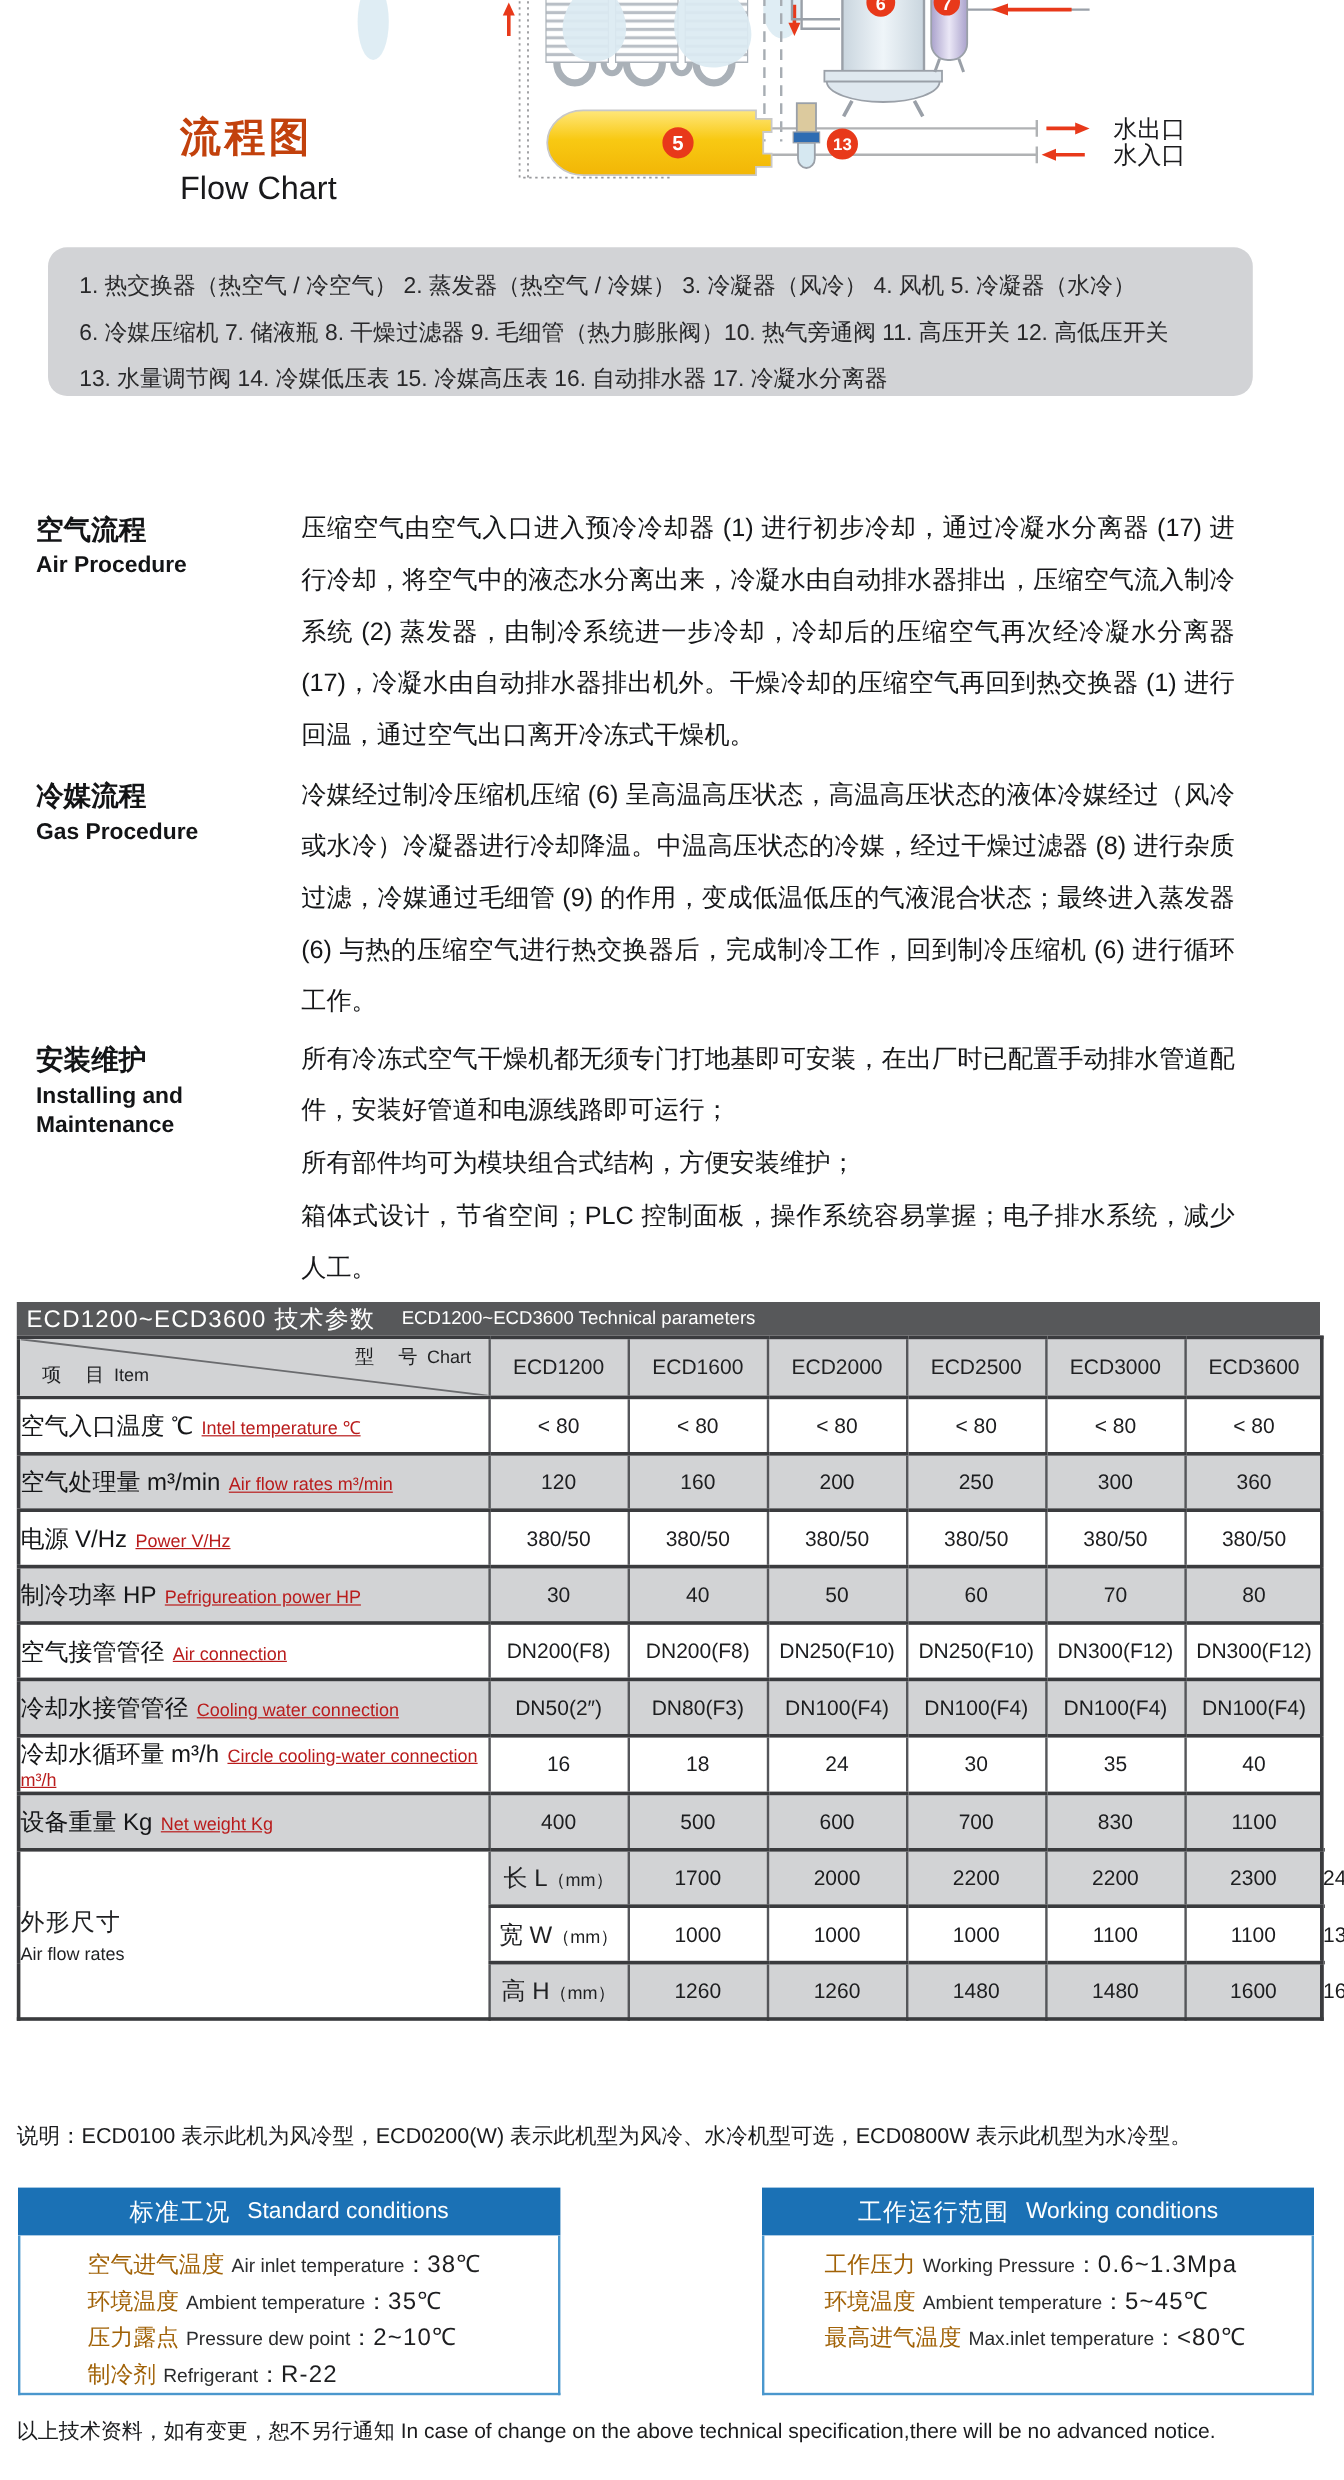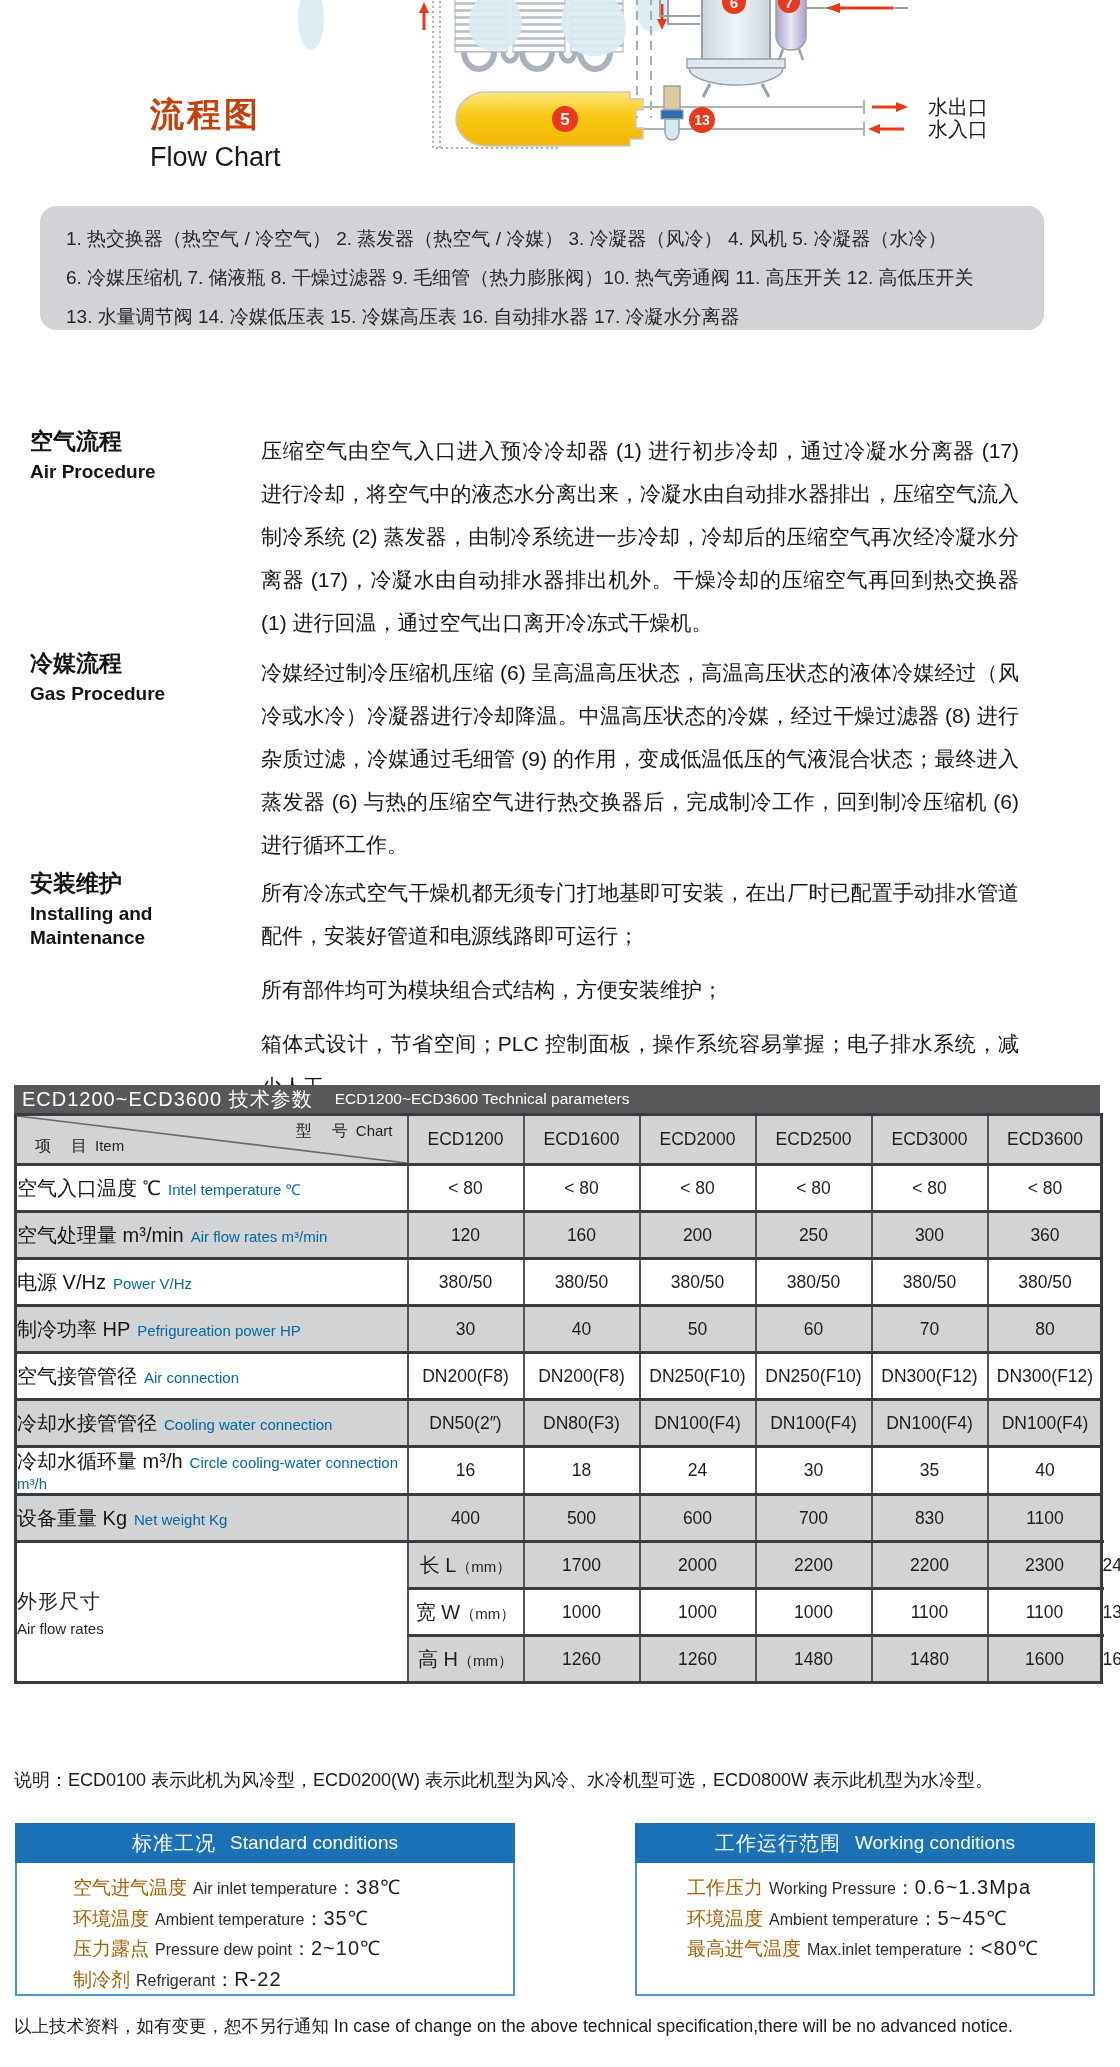--- a/index.html
+++ b/index.html
@@ -19,56 +19,56 @@
           border-radius:16px;padding:13px 0 0 26px;box-sizing:border-box;}
   .legend p{margin:0;font-size:19px;line-height:39px;color:#28282a;}
 
   
   .proc{position:absolute;left:0;width:1120px;}
   #sec-air{top:418px;} #sec-gas{top:640px;} #sec-inst{top:860px;}
   .proc-head{position:absolute;left:30px;top:8px;width:210px;}
   .proc-head .cn{font-size:23px;font-weight:bold;color:#131416;}
   .proc-head .en{font-size:19px;font-weight:bold;line-height:24px;margin-top:3px;color:#131416;}
   .proc-body{position:absolute;left:250px;top:0;width:780px;}
-  .proc-body p{margin:11px;font-size:21px;line-height:43px;text-align:justify;color:#161719;}
+  .proc-body p{margin:1px;font-size:21px;line-height:43px;text-align:justify;color:#161719;}
 
   
   .tbl-bar{position:absolute;left:14px;top:1085px;width:1086px;height:28px;background:#57585a;
            color:#fff;display:flex;align-items:center;}
   .tbl-bar .cn{font-size:20px;margin-left:8px;letter-spacing:1px;text-align:center;}
   .tbl-bar .en{font-size:15.5px;margin-left:22px;}
   table.spec{position:absolute;left:14px;top:1113px;width:1086px;border-collapse:collapse;
              table-layout:fixed;border:3px solid #3a3b3e;}
   table.spec td{border-left:2px solid #55565a;border-top:3px solid #3a3b3e;padding:0;vertical-align:middle;}
   table.spec tr{height:47px;}
   table.spec tr.head{height:50px;}
   tr.g td{background:#d2d3d5;}
   td.white{background:#ffffff !important;}
   .val{text-align:center;font-size:17.5px;color:#1c1d1f;}
   .lab{padding-left:14px;}
   .lab .cn{font-size:20px;color:#151618;}
-  .lab .en{font-size:15px;margin-left:7px;color:#0369a1;}
+  .lab .en{font-size:15px;margin-left:7px;color:#b91c1c;text-decoration:underline;}
   .mod{text-align:center;font-size:17.5px;background:#d2d3d5;}
   td.corner{position:relative;background:#d2d3d5;}
   td.corner svg{position:absolute;left:0;top:0;width:100%;height:100%;}
   td.corner .type{position:absolute;top:5px;right:14px;}
   td.corner .item{position:absolute;bottom:6px;left:18px;}
   td.corner .cn{font-size:16px;letter-spacing:2px;text-align:center;}
   td.corner .sm{font-size:15px;margin-left:6px;}
   td.dim-head{padding-left:12px;}
   td.dim-head .cn{font-size:20px;letter-spacing:1px;}
   td.dim-head .en{display:block;font-size:15px;margin-top:5px;}
   td.dim-lab{text-align:center;}
   td.dim-lab .cn{font-size:20px;}
   td.dim-lab .sm{font-size:15px;}
 
   
   .note{position:absolute;left:14px;top:1768px;width:1095px;font-size:18px;color:#1a1b1d;}
   .cond{position:absolute;top:1823px;}
-  #box-std{left:15px;width:500px;} #box-wrk{left:635px;width:460px;}
+  #box-std{left:15px;width:452px;} #box-wrk{left:635px;width:460px;}
   .cond .bar{height:40px;background:#1b71b5;color:#fff;display:flex;align-items:center;justify-content:center;}
   .cond .bar .cn{font-size:20px;letter-spacing:1px;}
   .cond .bar .en{font-size:19px;margin-left:14px;}
   .cond .body{border:2px solid #4a97cd;border-top:none;height:133px;box-sizing:border-box;
               padding:10px 0 0 56px;background:#fff;}
   #box-wrk .body{padding-left:50px;}
   .cond .row{line-height:29.5px;white-space:nowrap;}
   .cond .row .cn{font-size:19px;color:#a16207;}
   .cond .row .en{font-size:16px;margin-left:6px;color:#2a2b2d;}
   .cond .row .co{font-size:19px;}

